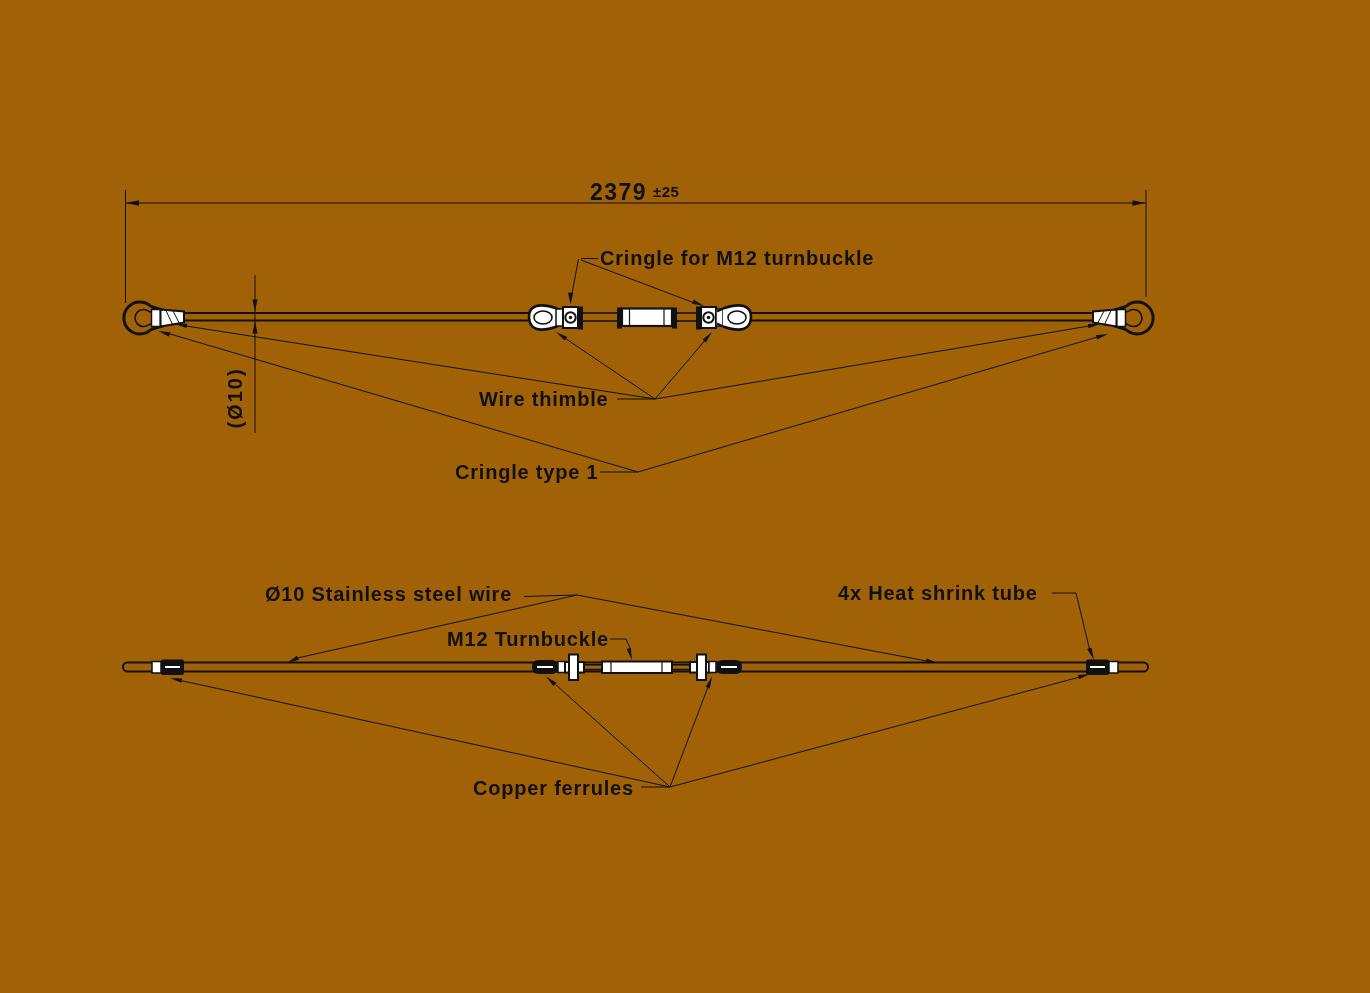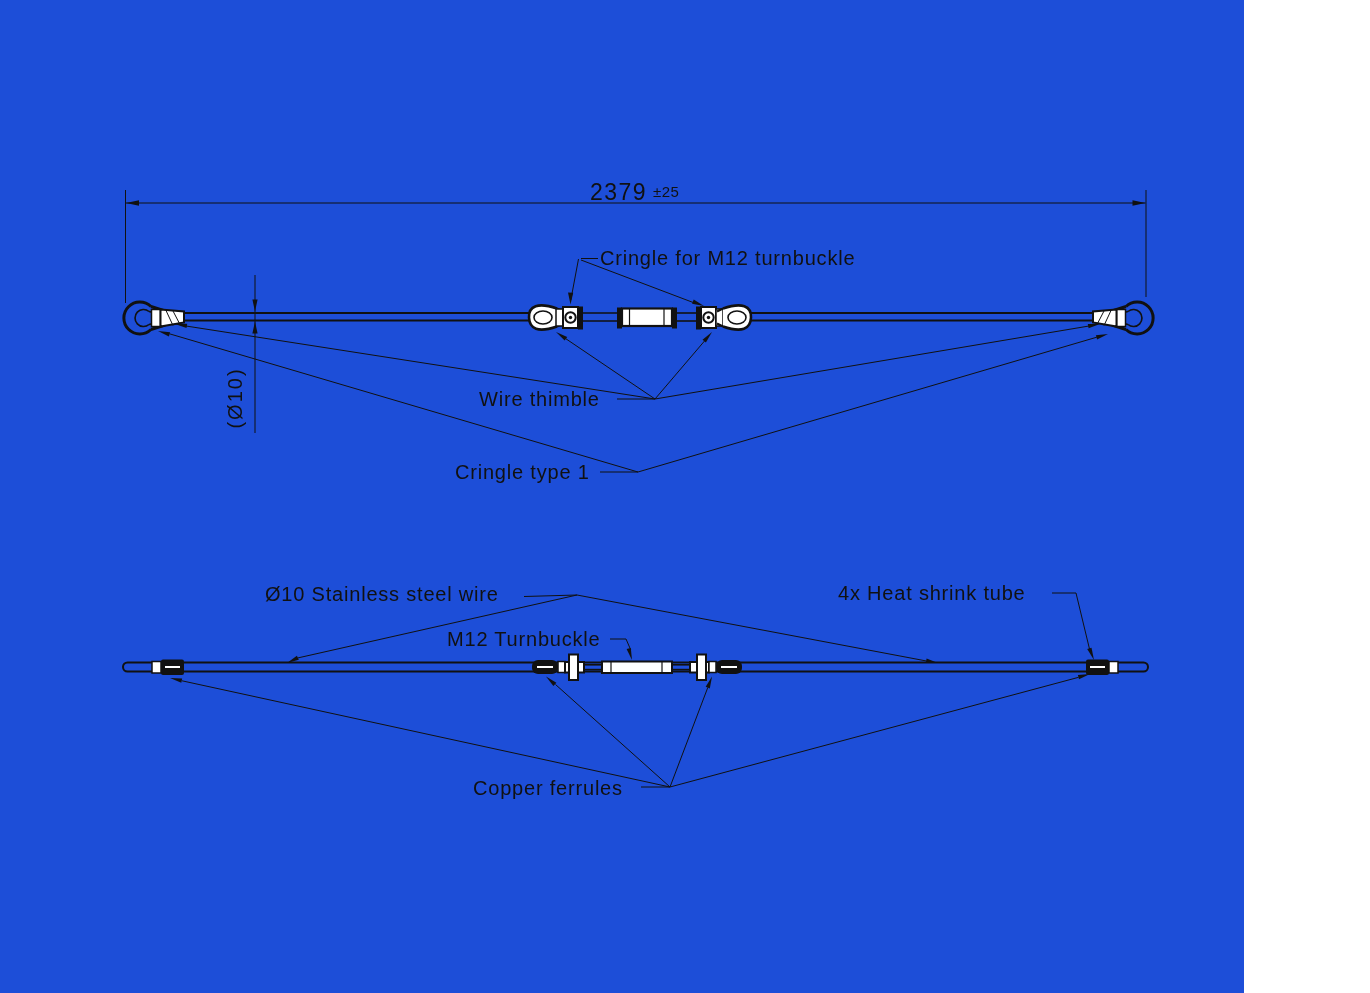--- a/index.html
+++ b/index.html
@@ -1,20 +1,21 @@
 <!DOCTYPE html>
 <html><head>
 <meta charset="utf-8">
 <style>
   html,body { margin:0; padding:0; background:#fff; }
   .canvas {
     position:relative;
-    width:1244px; height:993px;
-    background:#1d4ed8;
+    width:1370px; height:993px;
+    background:#a16207;
     font-family:"Liberation Sans", sans-serif;
+    font-weight:bold;
   }
   svg { display:block; }
   
   .thin   { stroke:#111; stroke-width:1; fill:none; }
   .ln2    { stroke:#111; stroke-width:2; fill:none; }
   .ln16   { stroke:#111; stroke-width:1.6; fill:none; }
   .ln12   { stroke:#111; stroke-width:1.2; fill:none; }
   .thick  { stroke:#111; stroke-width:3; fill:none; }
   .wpart  { fill:#ffffff; stroke:#111; stroke-width:2; }
   .wpart15{ fill:#ffffff; stroke:#111; stroke-width:1.5; }

